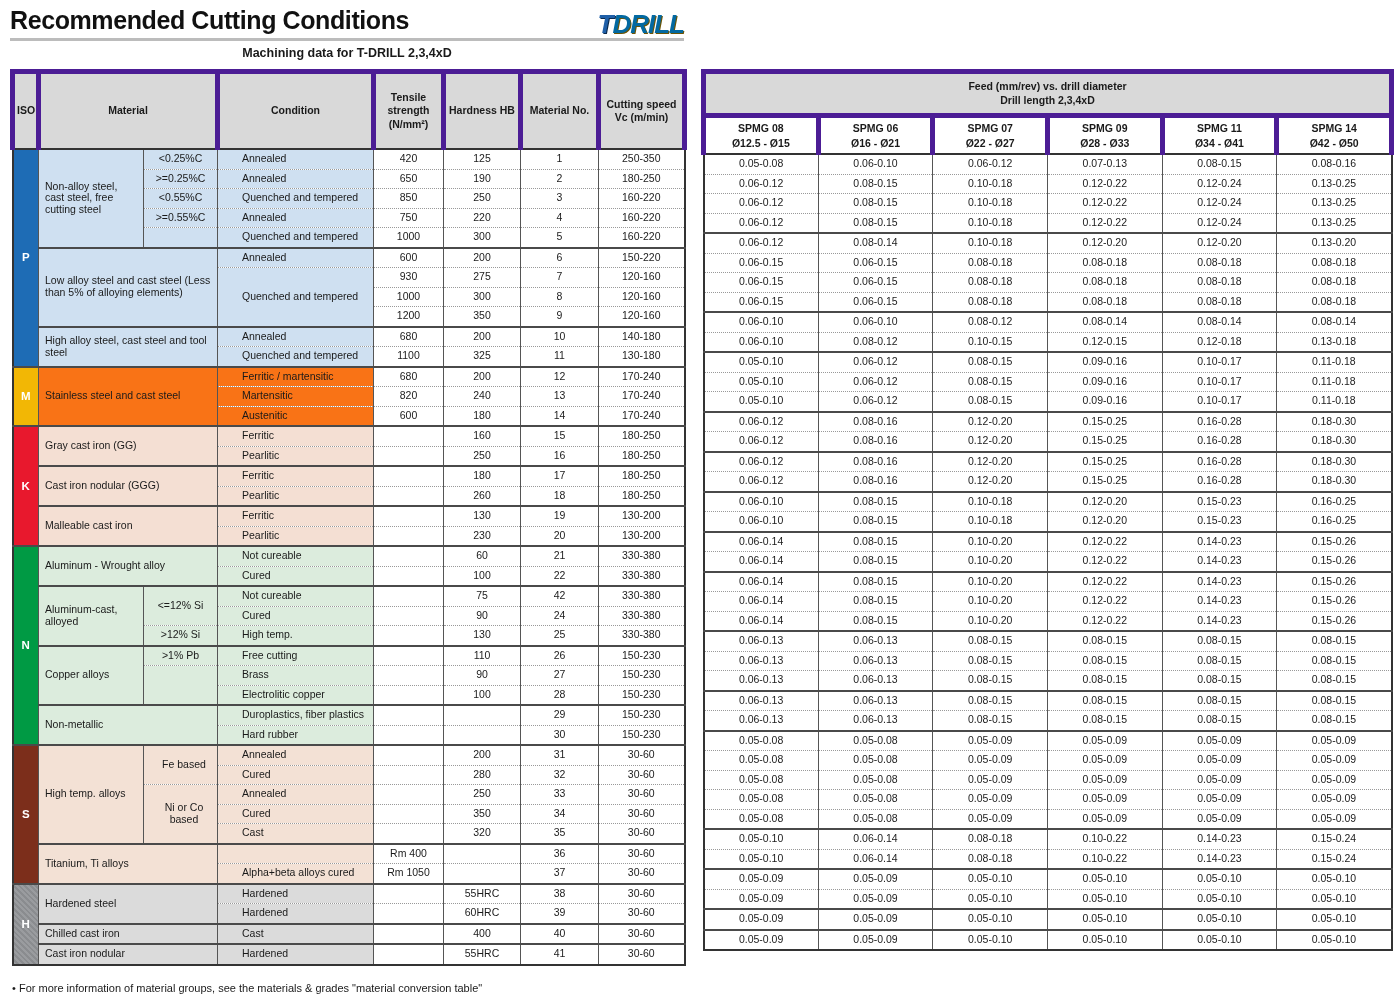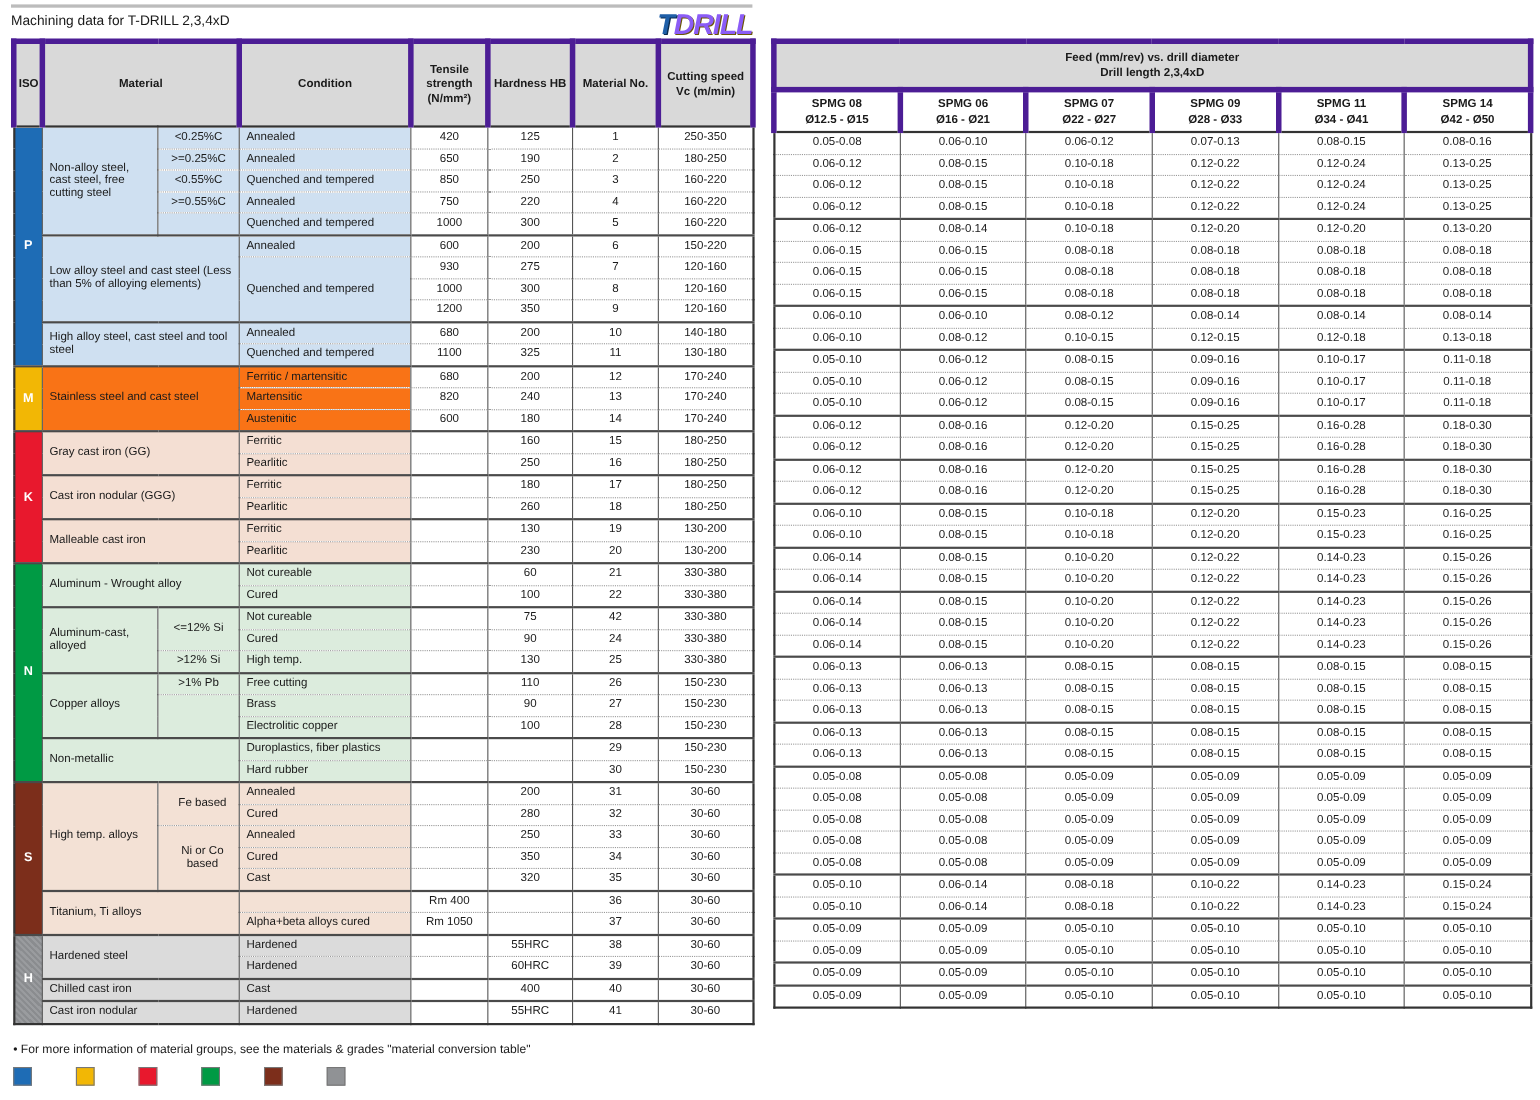--- a/index.html
+++ b/index.html
@@ -4,59 +4,60 @@
 <style>
   html,body{margin:0;padding:0;background:#fff;}
   body{width:1400px;height:1000px;font-family:"Liberation Sans",sans-serif;color:#1a1a1a;overflow:hidden;}
   .page{padding:4px 6px 0 10px;}
 
   
   .header-area{position:relative;width:674px;}
   .page-title{font-size:25px;font-weight:bold;margin:2px 0 3px 0;letter-spacing:-0.4px;color:#111;}
   .logo{position:absolute;right:0;top:3px;font-style:italic;font-weight:900;font-size:26px;letter-spacing:-1px;white-space:nowrap;}
   .logo .logo-t{color:#1f5fa8;text-shadow:1px 1px 0 #0a2a4d;}
-  .logo .logo-drill{color:#8b5cf6;text-shadow:1px 1px 0 #6b5405;margin-top:45px;}
+  .logo .logo-drill{color:#0369a1;text-shadow:1px 1px 0 #6b5405;margin-top:45px;}
   .divider{height:3px;background:#bcbcbc;margin:0 0 5px 0;}
-  .subtitle{font-size:12.5px;font-weight:normal;margin:0 0 9px 0;}
+  .subtitle{font-size:12.5px;font-weight:bold;margin:0 0 9px 0;text-align:center;}
 
   
   .tables{display:flex;gap:14px;align-items:flex-start;}
   table{border-collapse:collapse;table-layout:fixed;border:2px solid #333;}
   .left-table{width:672px;}
   .feed-table{width:698px;}
   th{background:#d9d9d9;font-size:10.5px;font-weight:bold;border:5px solid #4c1d95;text-align:center;vertical-align:middle;padding:1px 2px;line-height:1.25;}
   .left-table thead th{height:72px;border-bottom:2px solid #333;}
   .feed-table .title-row th{height:37px;line-height:1.3;}
   .feed-table .col-row th{height:33px;background:#fff;border-bottom:2px solid #333;line-height:1.35;}
   td{font-size:10.5px;height:18.5px;padding:0 4px;border-left:1px solid #555;border-right:1px solid #555;border-top:1px dotted #999;vertical-align:middle;line-height:1.12;overflow:hidden;}
   tr.gs > td{border-top:2px solid #4a4a4a;}
   td.num{text-align:center;background:#fff;}
   td.mat{text-align:left;padding-left:6px;}
   td.sub{text-align:center;}
-  td.cond{text-align:left;padding-left:6px;}
+  td.cond{text-align:left;padding-left:24px;}
   td.iso{color:#fff;font-weight:bold;text-align:center;font-size:11.5px;padding:0;}
   .bg-p{background:#cfe0f1;} .bg-m{background:#f97316;} .bg-k{background:#f4dfd3;}
   .bg-n{background:#dcecdd;} .bg-s{background:#f3e1d5;padding-left:11px;} .bg-h{background:#dbdbdb;}
   .iso-p{background:#1e6cb5;} .iso-m{background:#f2b705;} .iso-k{background:#e8182d;}
   .iso-n{background:#009a44;} .iso-s{background:#7c2e1b;}
   .iso-h{background:#909295;background-image:repeating-linear-gradient(45deg,#9a9c9f 0 2px,#8a8c8f 2px 4px);}
 
   
   .footer{margin-top:14px;}
   .footer-note{font-size:11px;margin:16px 0 10px 2px;}
   .legend{display:flex;gap:40px;margin-left:2px;}
   .legend-item{display:flex;align-items:center;gap:5px;font-size:11px;}
   .swatch{width:15px;height:15px;display:inline-block;border:1px solid #777;}
 </style>
 </head>
 <body>
 
 <div class="page">
 
   <div class="header-area">
+    <div class="page-title">Recommended Cutting Conditions</div>
     <div class="logo"><span class="logo-t">T</span><span class="logo-drill">DRILL</span></div>
     <div class="divider"></div>
     <div class="subtitle">Machining data for T-DRILL 2,3,4xD</div>
   </div>
 
   <div class="tables">
 
     <table class="left-table">
       <colgroup>
         <col style="width:26px">

